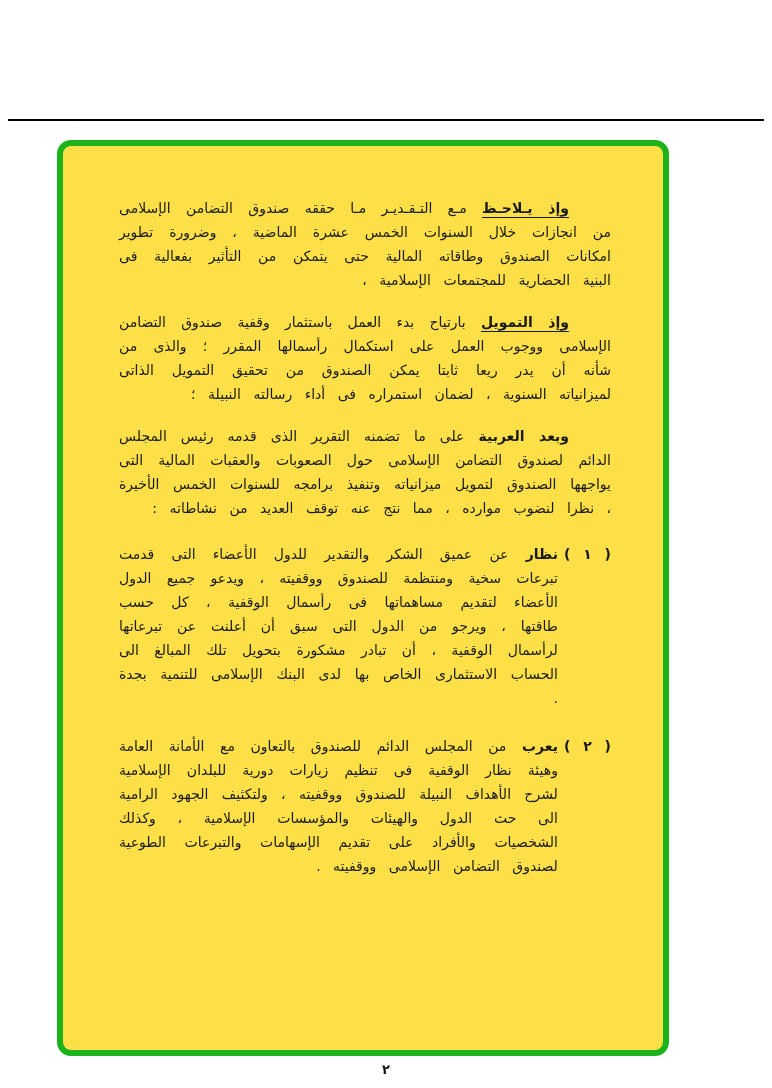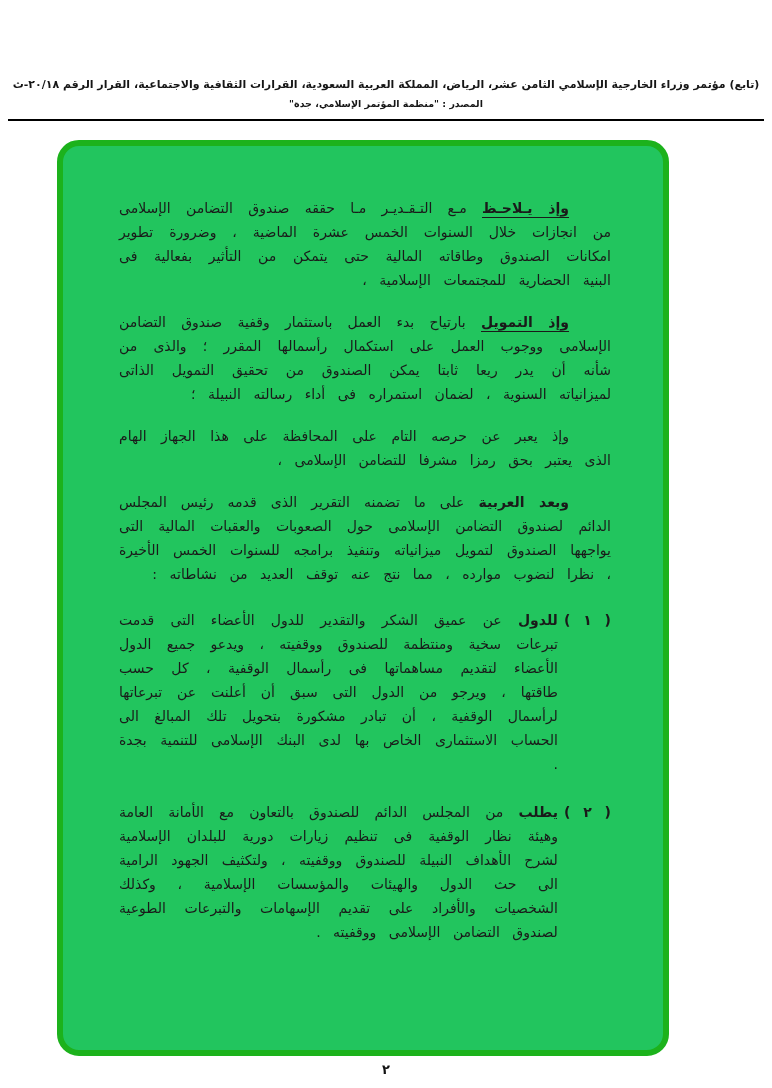--- a/index.html
+++ b/index.html
@@ -36,22 +36,22 @@
     height: 2px;
     background: #000000;
   }
 
   
   .doc-frame {
     position: absolute;
     top: 140px; left: 57px;
     width: 612px; height: 916px;
     border: 6px solid #1cb21c;
-    border-radius: 22px;
-    background: #22c55e;
+    border-radius: 14px;
+    background: #fde047;
     overflow: hidden;
   }
   .doc-content {
     position: absolute;
     top: 50px; right: 52px; left: 56px;
     direction: rtl;
     text-align: justify;
     font-size: 14px;
     line-height: 24px;
     letter-spacing: 0.5px;
@@ -89,64 +89,56 @@
     font-size: 13px;
     font-weight: bold;
     color: #111111;
   }
 </style>
 </head>
 <body>
 
 <div class="page">
 
-  <header class="header" dir="rtl">
-    <div class="header-line1">(تابع)  مؤتمر وزراء الخارجية الإسلامي الثامن عشر، الرياض، المملكة العربية السعودية، القرارات الثقافية والاجتماعية، القرار الرقم ٢٠/١٨-ث</div>
-    <div class="header-line2">المصدر :  "منظمة المؤتمر الإسلامي، جدة"</div>
-  </header>
 
   <div class="rule"></div>
 
   <section class="doc-frame" style="border-color: rgb(28, 178, 28);">
     <div class="doc-content" dir="rtl">
 
       <p class="para">
         <span class="lead bold underline">وإذ يـلاحـظ</span>
         <span>مـع التـقـديـر مـا حققه صندوق التضامن الإسلامى من انجازات خلال السنوات الخمس عشرة الماضية ، وضرورة تطوير امكانات الصندوق وطاقاته المالية حتى يتمكن من التأثير بفعالية فى البنية الحضارية للمجتمعات الإسلامية ،</span>
       </p>
 
       <p class="para">
         <span class="lead bold underline">وإذ التمويل</span>
         <span>بارتياح بدء العمل باستثمار وقفية صندوق التضامن الإسلامى ووجوب العمل على استكمال رأسمالها المقرر ؛ والذى من شأنه أن يدر ريعا ثابتا يمكن الصندوق من تحقيق التمويل الذاتى لميزانياته السنوية ، لضمان استمراره فى أداء رسالته النبيلة ؛</span>
       </p>
 
-      <p class="para">
-        <span class="lead">وإذ يعبر</span>
-        <span>عن حرصه التام على المحافظة على هذا الجهاز الهام الذى يعتبر بحق رمزا مشرفا للتضامن الإسلامى ،</span>
-      </p>
 
       <p class="para">
         <span class="lead bold">وبعد العربية</span>
         <span>على ما تضمنه التقرير الذى قدمه رئيس المجلس الدائم لصندوق التضامن الإسلامى حول الصعوبات والعقبات المالية التى يواجهها الصندوق لتمويل ميزانياته وتنفيذ برامجه للسنوات الخمس الأخيرة ، نظرا لنضوب موارده ، مما نتج عنه توقف العديد من نشاطاته :</span>
       </p>
 
       <div class="items">
 
         <div class="item">
           <span class="item-num">( ١ )</span>
           <p class="item-text">
-            <span class="lead bold">للدول</span>
+            <span class="lead bold">نظار</span>
             <span>عن عميق الشكر والتقدير للدول الأعضاء التى قدمت تبرعات سخية ومنتظمة للصندوق ووقفيته ، ويدعو جميع الدول الأعضاء لتقديم مساهماتها فى رأسمال الوقفية ، كل حسب طاقتها ، ويرجو من الدول التى سبق أن أعلنت عن تبرعاتها لرأسمال الوقفية ، أن تبادر مشكورة بتحويل تلك المبالغ الى الحساب الاستثمارى الخاص بها لدى البنك الإسلامى للتنمية بجدة .</span>
           </p>
         </div>
 
         <div class="item">
           <span class="item-num">( ٢ )</span>
           <p class="item-text">
-            <span class="lead bold">يطلب</span>
+            <span class="lead bold">يعرب</span>
             <span>من المجلس الدائم للصندوق بالتعاون مع الأمانة العامة وهيئة نظار الوقفية فى تنظيم زيارات دورية للبلدان الإسلامية لشرح الأهداف النبيلة للصندوق ووقفيته ، ولتكثيف الجهود الرامية الى حث الدول والهيئات والمؤسسات الإسلامية ، وكذلك الشخصيات والأفراد على تقديم الإسهامات والتبرعات الطوعية لصندوق التضامن الإسلامى ووقفيته .</span>
           </p>
         </div>
 
       </div>
 
     </div>
   </section>
 
   <div class="page-number">٢</div>

